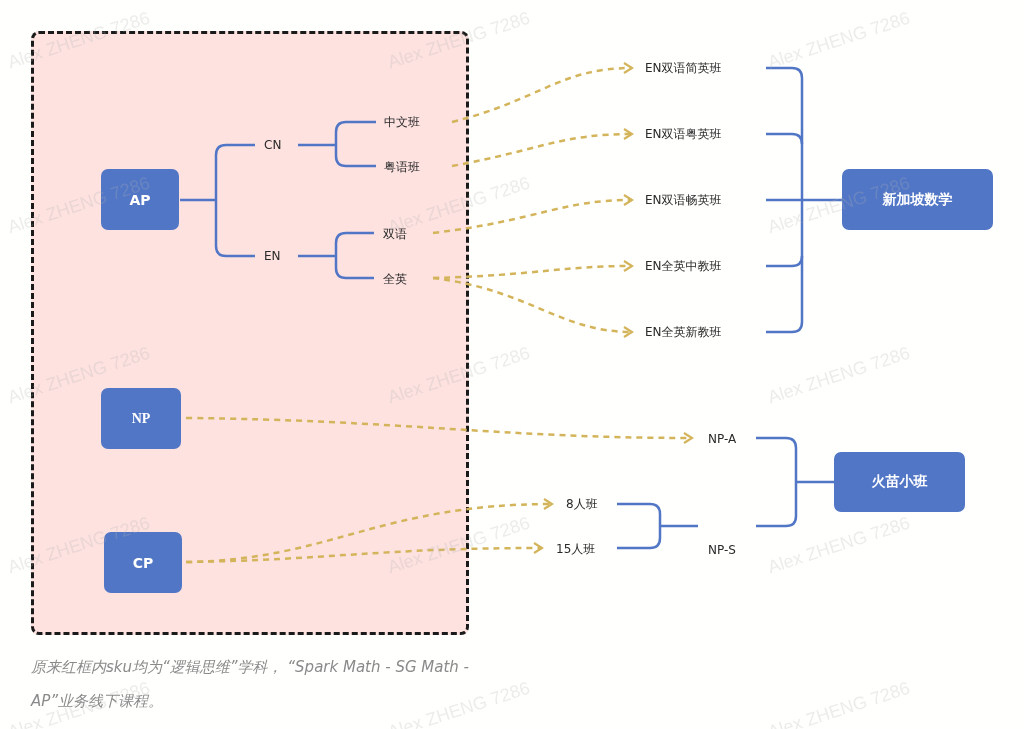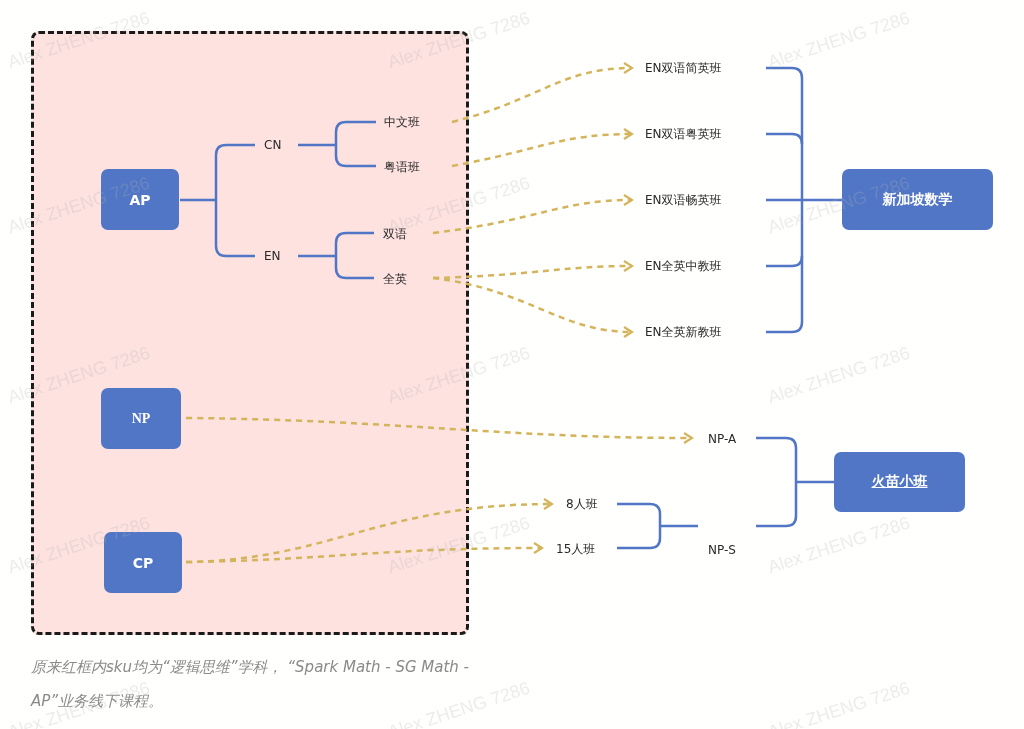--- a/index.html
+++ b/index.html
@@ -76,21 +76,21 @@
 <div class="label" style="left:645px;top:124px;">EN双语粤英班</div>
 <div class="label" style="left:645px;top:190px;">EN双语畅英班</div>
 <div class="label" style="left:645px;top:256px;">EN全英中教班</div>
 <div class="label" style="left:645px;top:322px;">EN全英新教班</div>
 <div class="node-box" style="left:842px;top:169px;width:151px;height:61px;">新加坡数学</div>
 
 <div class="label" style="left:708px;top:429px;">NP-A</div>
 <div class="label" style="left:708px;top:540px;">NP-S</div>
 <div class="label" style="left:566px;top:494px;">8人班</div>
 <div class="label" style="left:556px;top:539px;">15人班</div>
-<div class="node-box" style="left:834px;top:452px;width:131px;height:60px;text-decoration:underline;">火苗小班</div>
+<div class="node-box" style="left:834px;top:452px;width:131px;height:60px;">火苗小班</div>
 
 <div class="note">原来红框内sku均为“逻辑思维”学科，  “Spark Math - SG Math - AP”业务线下课程。</div>
 
 <div class="wm" style="left:5px;top:30px;">Alex ZHENG 7286</div>
 <div class="wm" style="left:385px;top:30px;">Alex ZHENG 7286</div>
 <div class="wm" style="left:765px;top:30px;">Alex ZHENG 7286</div>
 <div class="wm" style="left:5px;top:195px;">Alex ZHENG 7286</div>
 <div class="wm" style="left:385px;top:195px;">Alex ZHENG 7286</div>
 <div class="wm" style="left:765px;top:195px;">Alex ZHENG 7286</div>
 <div class="wm" style="left:5px;top:365px;">Alex ZHENG 7286</div>

